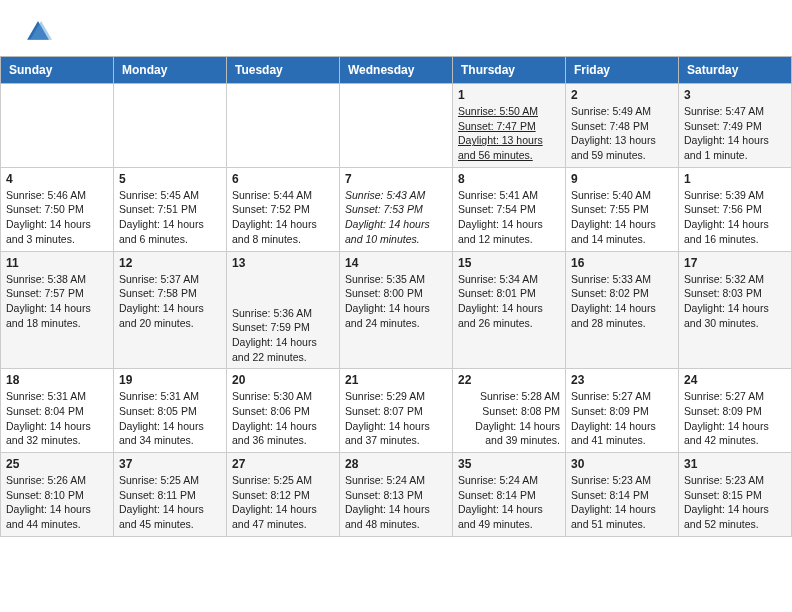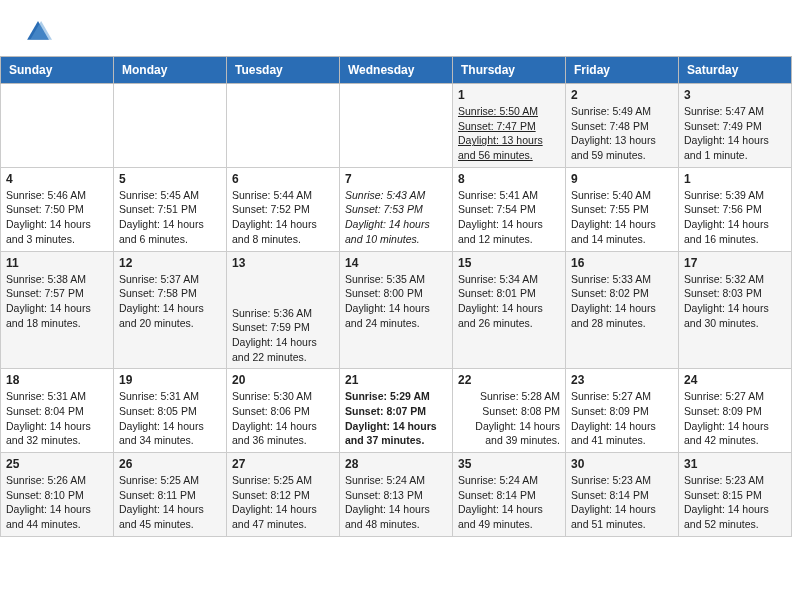--- a/index.html
+++ b/index.html
@@ -267,21 +267,21 @@
         </td>
         <td>
           <span class="day-num">20</span>
           <div class="day-info" style="white-space: pre-line;">Sunrise: 5:30 AM
 Sunset: 8:06 PM
 Daylight: 14 hours
 and 36 minutes.</div>
         </td>
         <td>
           <span class="day-num">21</span>
-          <div class="day-info" style="white-space: pre-line; font-weight: bold;">Sunrise: 5:29 AM
+          <div class="day-info" style="white-space: pre-line;">Sunrise: 5:29 AM
 Sunset: 8:07 PM
 Daylight: 14 hours
 and 37 minutes.</div>
         </td>
         <td>
           <span class="day-num">22</span>
           <div class="day-info" style="white-space: pre-line; text-align: right;">Sunrise: 5:28 AM
 Sunset: 8:08 PM
 Daylight: 14 hours
 and 39 minutes.</div>
@@ -303,21 +303,21 @@
       </tr>
       <tr>
         <td>
           <span class="day-num">25</span>
           <div class="day-info" style="white-space: pre-line;">Sunrise: 5:26 AM
 Sunset: 8:10 PM
 Daylight: 14 hours
 and 44 minutes.</div>
         </td>
         <td>
-          <span class="day-num">26</span>
+          <span class="day-num">37</span>
           <div class="day-info" style="white-space: pre-line;">Sunrise: 5:25 AM
 Sunset: 8:11 PM
 Daylight: 14 hours
 and 45 minutes.</div>
         </td>
         <td>
           <span class="day-num">27</span>
           <div class="day-info" style="white-space: pre-line;">Sunrise: 5:25 AM
 Sunset: 8:12 PM
 Daylight: 14 hours

